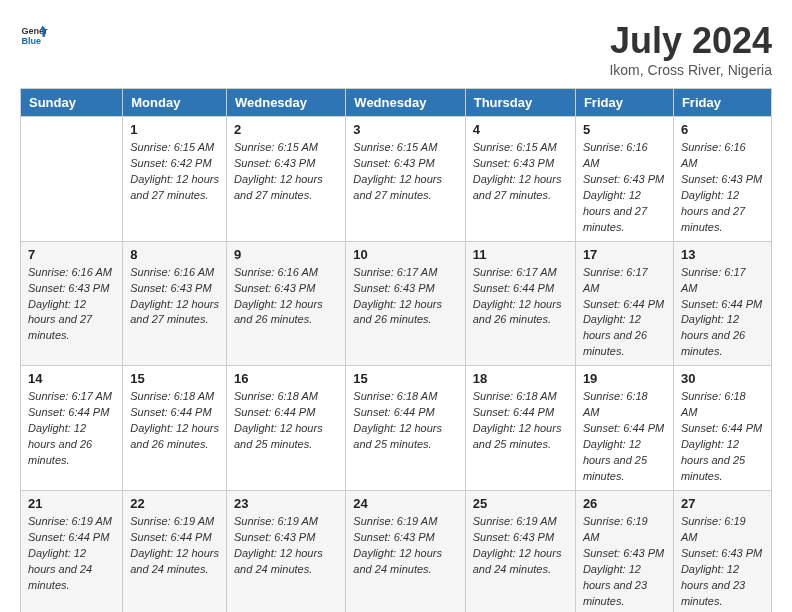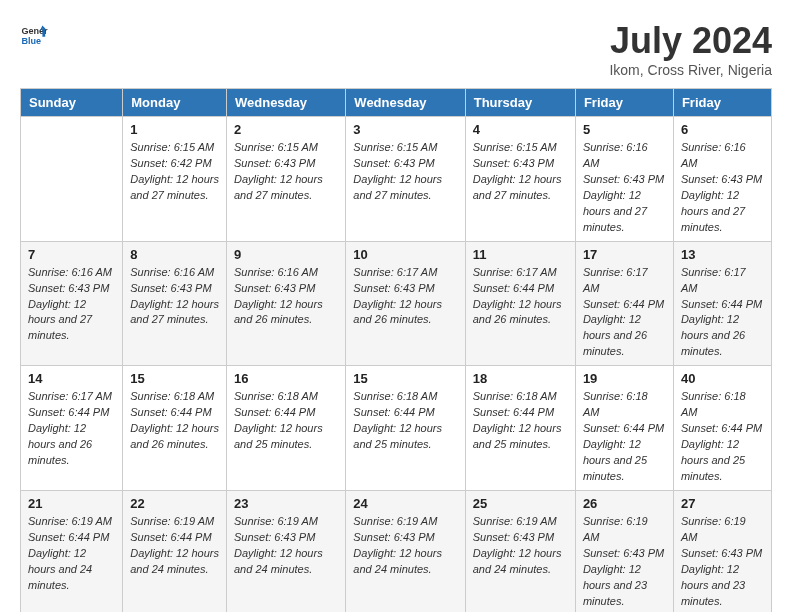--- a/index.html
+++ b/index.html
@@ -186,21 +186,21 @@
         </td>
         <td>
           <div class="day-num">18</div>
           <div class="day-info">Sunrise: 6:18 AM<br>Sunset: 6:44 PM<br>Daylight: 12 hours and 25 minutes.</div>
         </td>
         <td>
           <div class="day-num">19</div>
           <div class="day-info">Sunrise: 6:18 AM<br>Sunset: 6:44 PM<br>Daylight: 12 hours and 25 minutes.</div>
         </td>
         <td>
-          <div class="day-num">40</div>
+          <div class="day-num">30</div>
           <div class="day-info">Sunrise: 6:18 AM<br>Sunset: 6:44 PM<br>Daylight: 12 hours and 25 minutes.</div>
         </td>
       </tr>
       <tr>
         <td>
           <div class="day-num">21</div>
           <div class="day-info">Sunrise: 6:19 AM<br>Sunset: 6:44 PM<br>Daylight: 12 hours and 24 minutes.</div>
         </td>
         <td>
           <div class="day-num">22</div>

